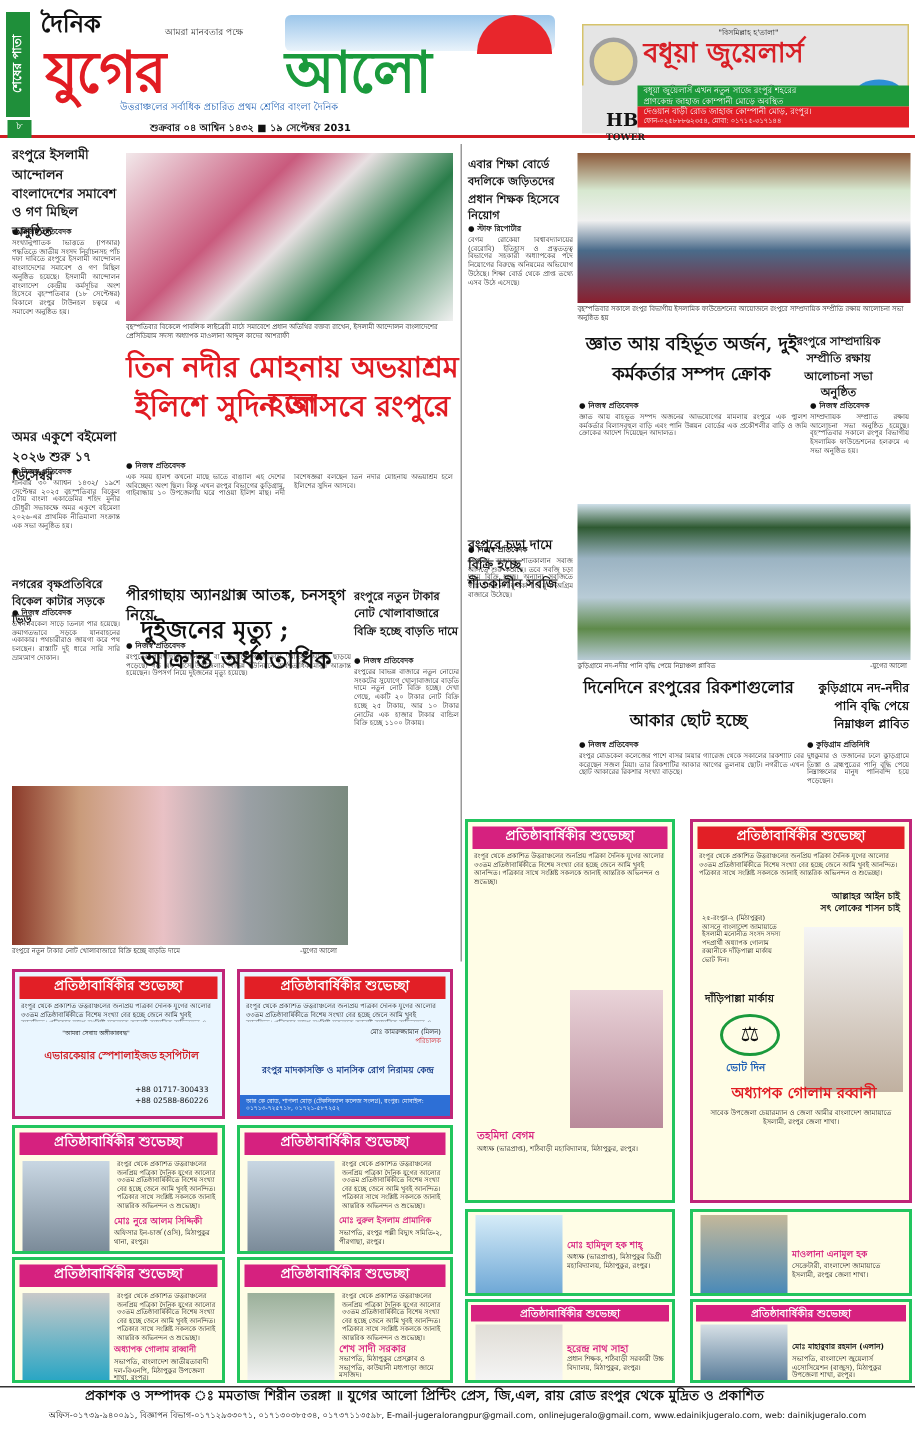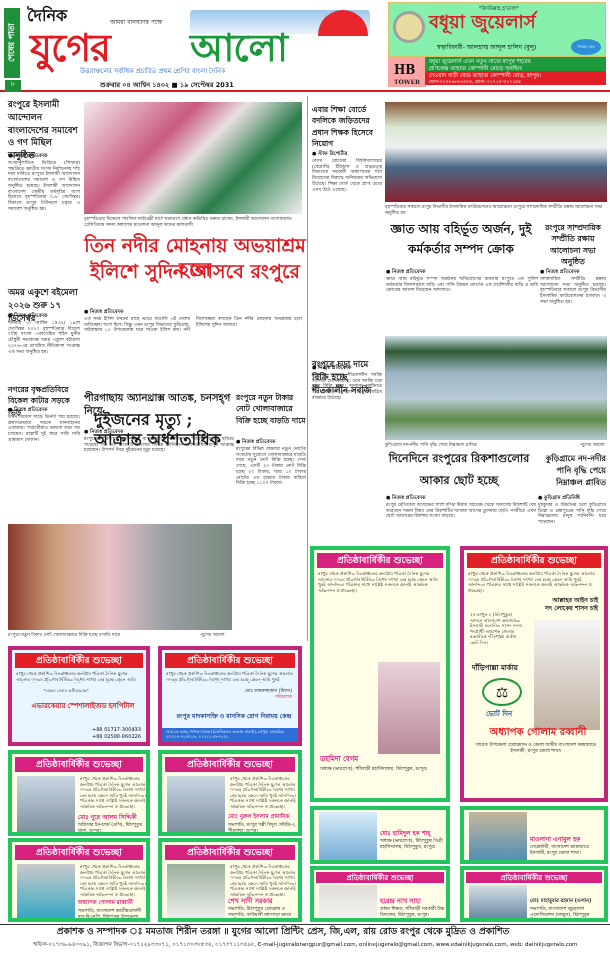--- a/index.html
+++ b/index.html
@@ -12,39 +12,39 @@
   #motto { left: 110px; top: 18px; font-size: 6px; color: #333; }
   #title-red { left: 30px; top: 24px; font-size: 38px; font-weight: bold; color: #e11b22; font-family: "DejaVu Serif", serif; letter-spacing: -1px; }
   #title-green { left: 190px; top: 24px; font-size: 38px; font-weight: bold; color: #1a9a3c; font-family: "DejaVu Serif", serif; letter-spacing: -1px; }
   #sky { left: 190px; top: 10px; width: 180px; height: 24px; background: linear-gradient(#9cc6ea, #e9f3fb); border-radius: 4px; }
   #sun { left: 318px; top: 10px; width: 50px; height: 26px; border-radius: 26px 26px 0 0; background: #e8262c; }
   #tagline { left: 80px; top: 67px; font-size: 6.5px; color: #1e5fb3; }
   #dateline-bar { left: 0; top: 78px; width: 610px; height: 14px; border-bottom: 2px solid #d01d24; }
   #date { left: 100px; top: 81px; font-size: 6.5px; color: #111; font-weight: bold; }
   #page-no { left: 5px; top: 80px; width: 16px; height: 12px; background: #1f8f3a; color: #fff; font-size: 7px; text-align:center; }
   
-  #ad-jewel { left: 388px; top: 2px; width: 218px; height: 55px; background: #86efac; border: 1px solid #d6c36b; }
+  #ad-jewel { left: 388px; top: 16px; width: 218px; height: 55px; background: #e5e5e5; border: 1px solid #d6c36b; }
   #ad-jewel .quote { position:absolute; left: 90px; top: 2px; font-size: 5px; }
   #ad-jewel .name { position:absolute; left: 40px; top: 8px; font-size: 18px; color: #d81f26; font-weight:bold; font-family:"DejaVu Serif", serif; }
   #ad-jewel .prop { position:absolute; left: 48px; top: 40px; font-size: 6px; }
   #ad-jewel .logo { position:absolute; left: 4px; top: 8px; width: 32px; height: 32px; border-radius: 50%; border: 3px solid #a0a0a0; background: #e8dba0;}
   #ad-jewel .badge { position:absolute; right: 4px; top: 36px; width: 30px; height: 16px; border-radius: 50%; background: #2d8fd6; color: #fff; font-size: 4px; text-align:center; line-height:16px; }
   #ad-green { left: 425px; top: 57px; width: 181px; height: 14px; background: #1d9a3b; color: #fff; font-size: 5.5px; padding: 1px 4px; }
   #ad-red { left: 425px; top: 71px; width: 181px; height: 14px; background: #e21f26; color: #fff; font-size: 5.5px; padding: 1px 4px; }
-  #hb-logo { left: 388px; top: 57px; width: 38px; height: 30px; background: #fca5a5; font-size: 12px; font-family:"DejaVu Serif", serif; padding: 6px; }
+  #hb-logo { left: 388px; top: 57px; width: 38px; height: 30px; background: #e5e5e5; font-size: 12px; font-family:"DejaVu Serif", serif; padding: 16px; }
   #hb-logo span { display:block; font-size:6px; font-weight:bold; color:#222;}
   
   .hl { font-family: "DejaVu Serif", serif; font-weight: bold; color: #111; }
   .byline { font-size: 5px; font-weight: bold; }
   .body { font-size: 4.6px; color: #222; text-align: justify; overflow: hidden; }
   .cap { font-size: 4.5px; color: #222; }
   .photo { background: #8aa; overflow: hidden; }
   .rule-v { border-left: 1px solid #999; }
   
-  .card { position: absolute; border: 4px solid #22c55e; background: #fffde6; overflow: hidden; }
+  .card { position: absolute; border: 2px solid #22c55e; background: #fffde6; overflow: hidden; }
   .card.pink { border-color: #c02679; }
   .card .cardhead { margin: 3px; height: 15px; background: #d6217f; color: #fff; font-size: 9px; font-weight: bold; text-align:center; line-height: 15px; font-family:"DejaVu Serif", serif;}
   .card .cardhead.red { background: #e21f26; }
   .card .ctext { font-size: 4.4px; padding: 0 4px; color: #111; }
   .card .pname { font-size: 7px; color: #d6217f; font-weight: bold; padding: 1px 4px; }
   .card .ptitle { font-size: 4.6px; padding: 0 4px; }
   .card .portrait { position: absolute; left: 5px; top: 22px; width: 58px; height: 70px; background: linear-gradient(#c9d7e3, #7b8b99); }
   .footer-line1 { left: 0; top: 926px; width: 566px; font-size: 9px; text-align:center; font-family:"DejaVu Serif", serif; font-weight:bold; }
   .footer-line2 { left: 0; top: 941px; width: 610px; font-size: 5.5px; text-align:center; }
   .footer-rule { left: 0; top: 924px; width: 610px; border-top: 1px solid #333; }
@@ -121,21 +121,21 @@
 <div class="abs body" style="left:312px;top:158px;width:70px;height:116px;">বেগম রোকেয়া বিশ্ববিদ্যালয়ের (বেরোবি) ইতিহাস ও প্রত্নতত্ত্ব বিভাগের সহকারী অধ্যাপকের পদে নিয়োগের বিরুদ্ধে অনিয়মের অভিযোগ উঠেছে। শিক্ষা বোর্ড থেকে প্রাপ্ত তথ্যে এসব উঠে এসেছে।</div>
 
 <div class="abs photo" style="left:385px;top:102px;width:222px;height:100px;background:linear-gradient(#8c5a3a 0%,#d7e8d0 25%,#f0f0f0 45%,#4a6b8a 65%,#8a1f2e 100%);"></div>
 <div class="abs cap" style="left:385px;top:204px;width:222px;">বৃহস্পতিবার সকালে রংপুর বিভাগীয় ইসলামিক ফাউন্ডেশনের আয়োজনে রংপুরে সাম্প্রদায়িক সম্প্রীতি রক্ষায় আলোচনা সভা অনুষ্ঠিত হয়</div>
 
 <div class="abs hl" style="left:384px;top:222px;width:154px;font-size:12px;text-align:center;">জ্ঞাত আয় বহির্ভূত অর্জন, দুই</div>
 <div class="abs hl" style="left:384px;top:242px;width:154px;font-size:12px;text-align:center;">কর্মকর্তার সম্পদ ক্রোক</div>
 <div class="abs byline" style="left:386px;top:268px;">● নিজস্ব প্রতিবেদক</div>
 <div class="abs body" style="left:386px;top:276px;width:152px;height:44px;">জ্ঞাত আয় বহির্ভূত সম্পদ অর্জনের অভিযোগের মামলায় রংপুরে এক পুলিশ কর্মকর্তার বিলাসবহুল বাড়ি এবং পানি উন্নয়ন বোর্ডের এক প্রকৌশলীর বাড়ি ও জমি ক্রোকের আদেশ দিয়েছেন আদালত।</div>
 
-<div class="abs hl" style="left:540px;top:222px;width:66px;font-size:7.5px;line-height:1.5;text-align:center;">রংপুরে সাম্প্রদায়িক সম্প্রীতি রক্ষায় আলোচনা সভা অনুষ্ঠিত</div>
+<div class="abs hl" style="left:526px;top:222px;width:66px;font-size:7.5px;line-height:1.5;text-align:center;">রংপুরে সাম্প্রদায়িক সম্প্রীতি রক্ষায় আলোচনা সভা অনুষ্ঠিত</div>
 <div class="abs byline" style="left:540px;top:268px;">● নিজস্ব প্রতিবেদক</div>
 <div class="abs body" style="left:540px;top:276px;width:66px;height:44px;">সাম্প্রদায়িক সম্প্রীতি রক্ষায় আলোচনা সভা অনুষ্ঠিত হয়েছে। বৃহস্পতিবার সকালে রংপুর বিভাগীয় ইসলামিক ফাউন্ডেশনের হলরুমে এ সভা অনুষ্ঠিত হয়।</div>
 
 <div class="abs hl" style="left:312px;top:340px;width:70px;font-size:8.5px;line-height:1.5;margin-top:18px;">রংপুরে চড়া দামে বিক্রি হচ্ছে শীতকালীন সবজি</div>
 <div class="abs byline" style="left:312px;top:364px;">● নিজস্ব প্রতিবেদক</div>
 <div class="abs body" style="left:312px;top:372px;width:70px;height:160px;">রংপুরের বাজারে শীতকালীন সবজি আসতে শুরু করেছে। তবে সবজি চড়া দামে বিক্রি হচ্ছে। অন্যান্য সবজিতে স্বস্তি কমছে না। ফুলকপি ও মুলা অগ্রিম বাজারে উঠেছে।</div>
 
 <div class="abs photo" style="left:385px;top:336px;width:222px;height:104px;background:linear-gradient(#cfe0ea 0%,#2f5a32 15%,#9bb3c2 35%,#b8cbd6 60%,#5e8a4a 80%,#b8cbd6 100%);"></div>
 <div class="abs cap" style="left:385px;top:442px;width:180px;">কুড়িগ্রামে নদ-নদীর পানি বৃদ্ধি পেয়ে নিম্নাঞ্চল প্লাবিত</div>
 <div class="abs cap" style="left:580px;top:442px;">-যুগের আলো</div>

